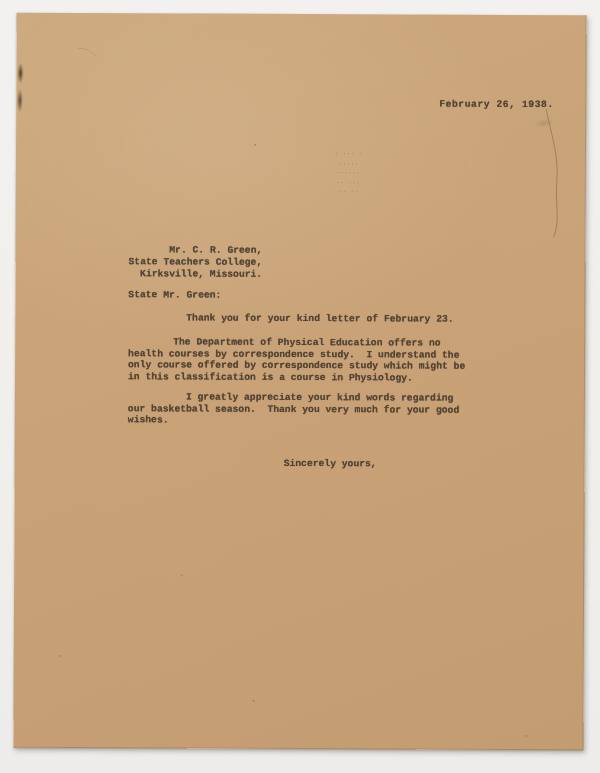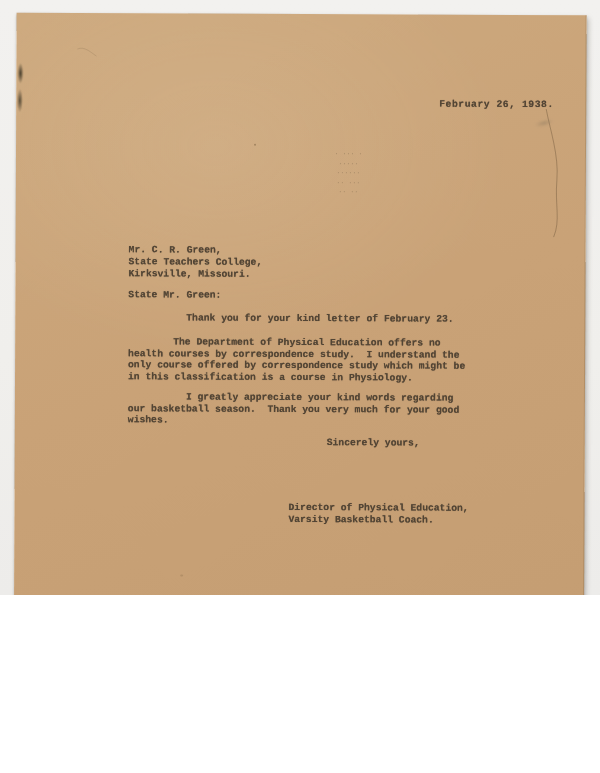--- a/index.html
+++ b/index.html
@@ -2,21 +2,21 @@
 <html><head>
 <meta charset="utf-8">
 <style>
   html, body {
     margin: 0;
     padding: 0;
   }
   .scan {
     position: relative;
     width: 600px;
-    height: 595px;
+    height: 773px;
     background: linear-gradient(180deg, #f2f1ef 0%, #f0efec 60%, #edecea 100%);
     overflow: hidden;
     font-family: "Liberation Mono", "DejaVu Sans Mono", monospace;
   }
   .paper {
     position: absolute;
     left: 14.5px;
     top: 14px;
     width: 569px;
     height: 734px;
@@ -51,36 +51,36 @@
     letter-spacing: 1px;
     color: rgba(104,87,64,0.60);
     white-space: pre-wrap;
     text-align: center;
     filter: blur(0.35px);
   }
   .address {
     left: 113px;
     top: 231px;
     line-height: 12px;
+    text-align: right;
   }
   .salutation {
     left: 113px;
     top: 276px;
   }
   .para {
     left: 113px;
     width: 382px;
   }
   .p1 { top: 299px; text-indent: 58px; }
   .p2 { top: 323px; text-indent: 45px; }
   .p3 { top: 378px; text-indent: 58px; }
   .closing {
     left: 269px;
-    top: 423px;
-    margin-left: 43px;
+    top: 444px;
   }
   .signature {
     left: 274px;
     top: 488px;
     line-height: 11.5px;
   }
   .edge-smudge {
     position: absolute;
     left: 1px;
     top: 46px;
@@ -159,17 +159,15 @@
 health courses by correspondence study.  I understand the
 only course offered by correspondence study which might be
 in this classification is a course in Physiology.</div>
 
     <div class="typed para p3">I greatly appreciate your kind words regarding
 our basketball season.  Thank you very much for your good
 wishes.</div>
 
     <div class="typed closing">Sincerely yours,</div>
 
-    <div class="typed signature">Director of Physical Education,
-Varsity Basketball Coach.</div>
 
   </div>
 </div>
 
 </body></html>

